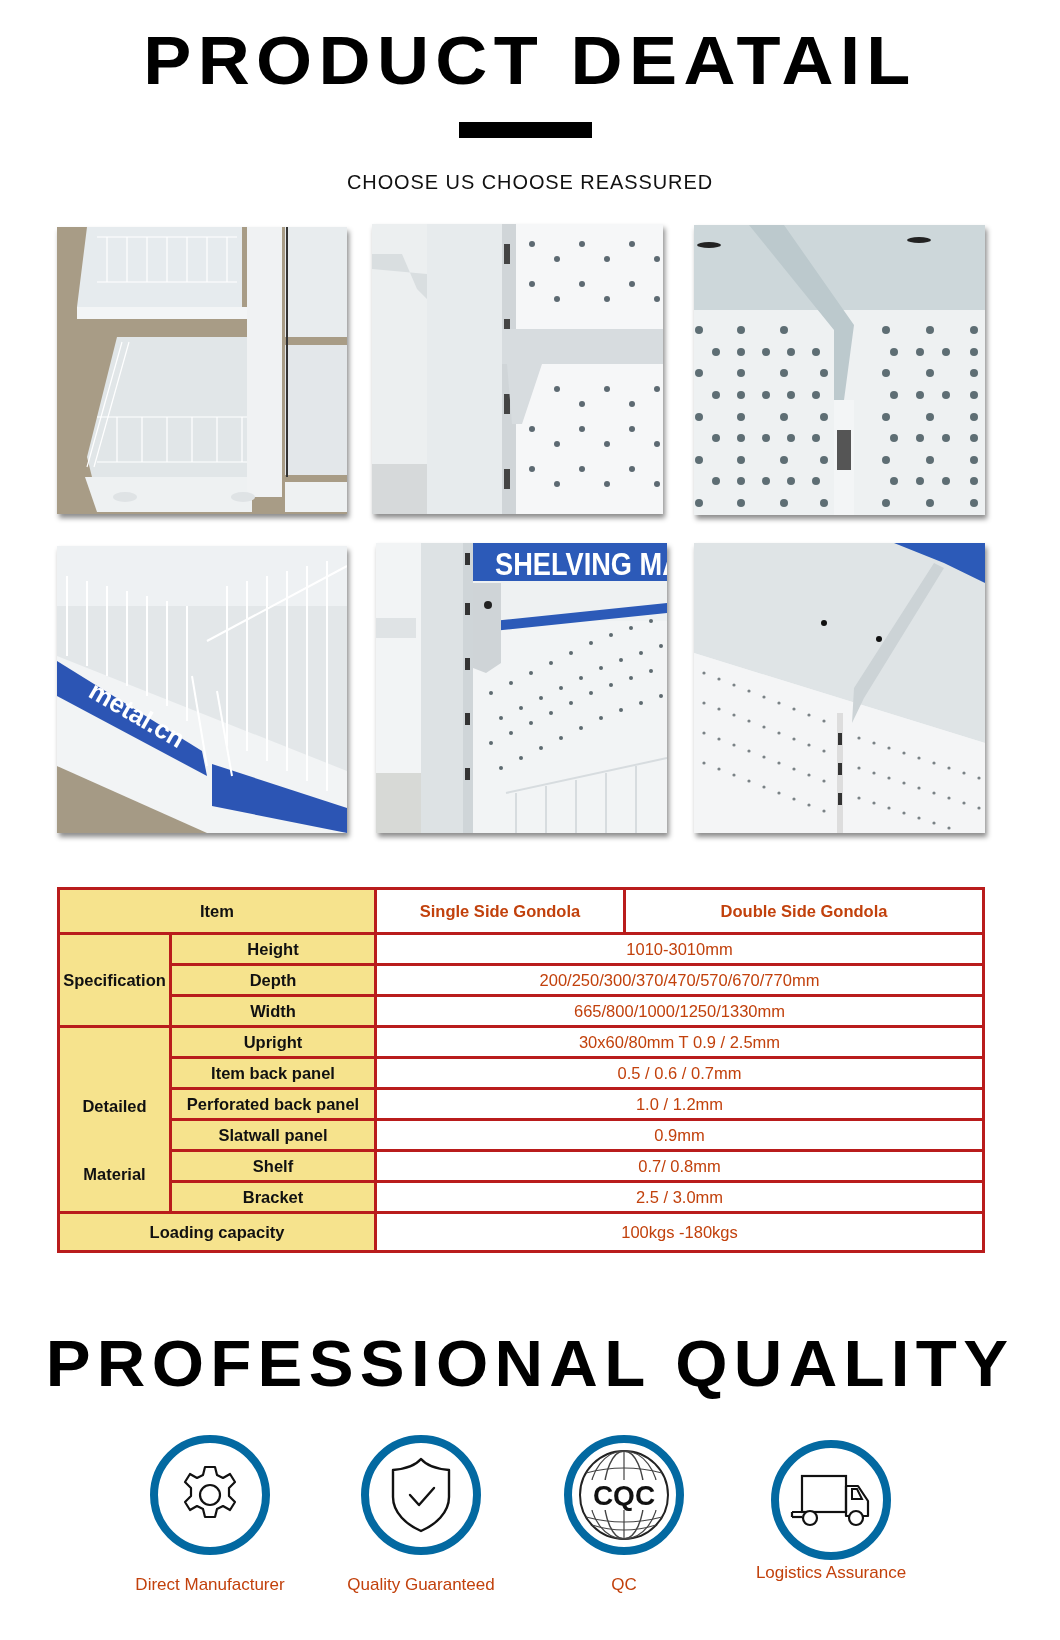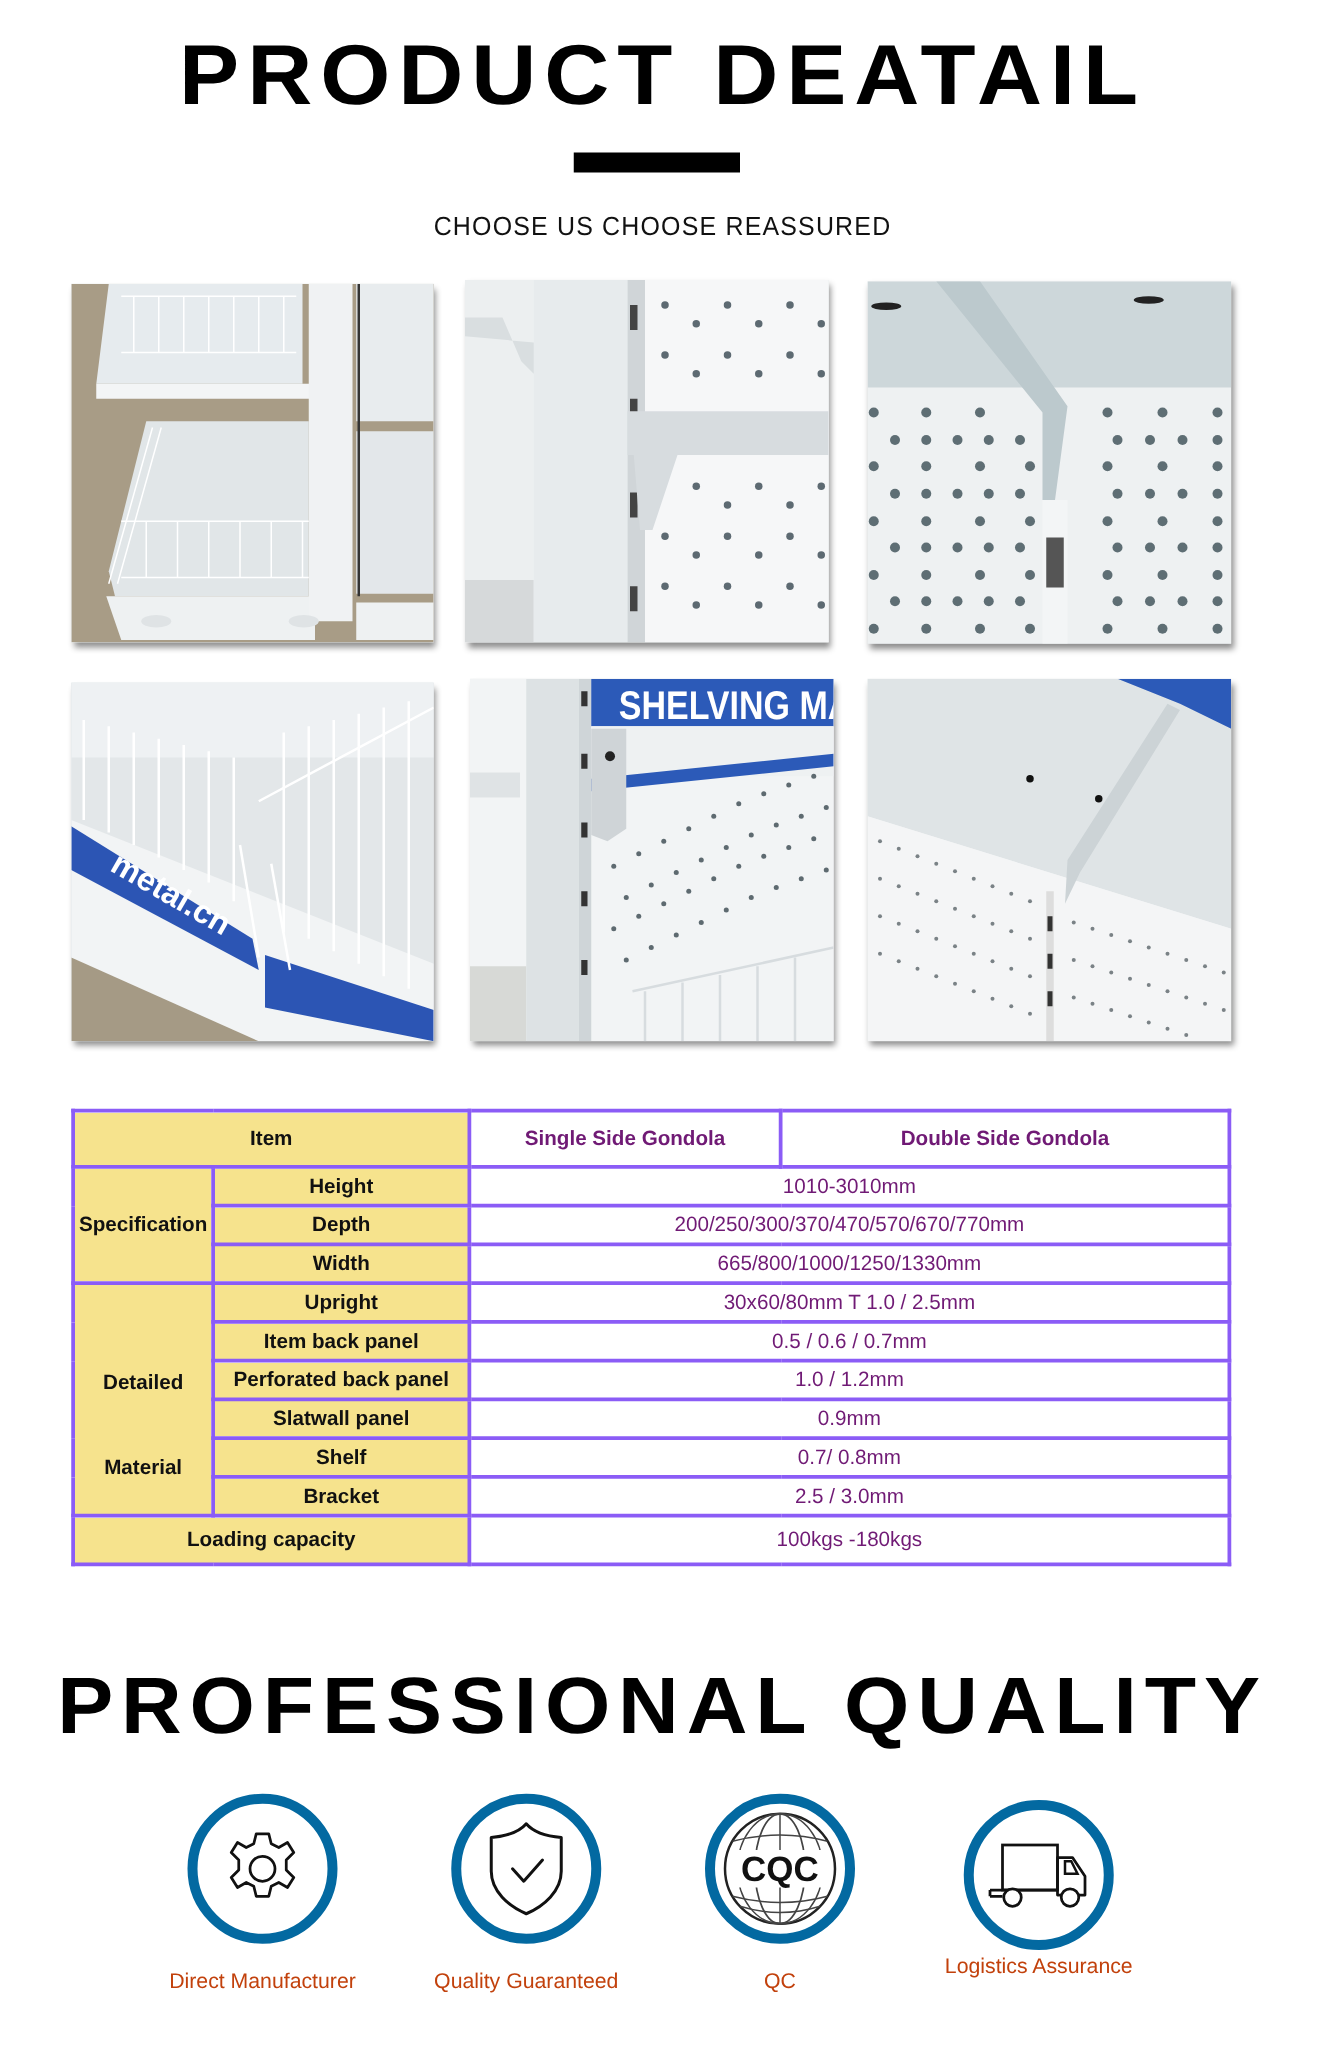--- a/index.html
+++ b/index.html
@@ -8,23 +8,23 @@
 
   .title { left: 0; width: 1060px; text-align: center; font-weight: bold; font-family: "Liberation Sans", sans-serif; color: #000; letter-spacing: 6px; white-space: nowrap; }
   .title-1 { top: 20px; font-size: 68px; line-height: 80px; transform: scaleX(1.06); }
   .divider { left: 459px; top: 122px; width: 133px; height: 16px; background: #000; }
   .subtitle { top: 170px; left: 0; width: 1060px; text-align: center; font-size: 21px; letter-spacing: 1px; color: #111; transform: scaleX(0.95); }
 
   .photo { box-shadow: 2px 4px 5px rgba(0,0,0,0.45); overflow: hidden; background: #e9edee; }
   .photo svg { display: block; width: 100%; height: 100%; }
 
   table.spec { position: absolute; left: 57px; top: 887px; width: 925px; border-collapse: collapse; table-layout: fixed; font-size: 16.5px; }
-  table.spec td { border: 3px solid #8b5cf6; text-align: center; vertical-align: middle; padding: 0; overflow: hidden; white-space: nowrap; }
+  table.spec td { border: 3px solid #b91c1c; text-align: center; vertical-align: middle; padding: 0; overflow: hidden; white-space: nowrap; }
   table.spec td.y { background: #f6e38d; font-weight: bold; color: #111; }
-  table.spec td.w { background: #ffffff; color: #701a75; }
+  table.spec td.w { background: #ffffff; color: #c2410c; }
   table.spec td.hdr { font-weight: bold; height: 42px; }
   table.spec tr.r td { height: 28px; }
   table.spec tr.last td { height: 36px; }
   .wrap2 { white-space: normal !important; line-height: 28px; margin-top: 40px; }
 
   .title-2 { top: 1326px; font-size: 64px; line-height: 76px; letter-spacing: 6px; transform: scaleX(1.05); }
 
   .feature { width: 220px; text-align: center; }
   .circle { width: 120px; height: 120px; border: 8px solid #0369a1; border-radius: 50%; margin: 0 auto; display: flex; align-items: center; justify-content: center; background: #fff; box-sizing: border-box; }
   .feature-label { margin-top: 20px; font-size: 17px; color: #c2410c; white-space: nowrap; }
@@ -414,21 +414,21 @@
   <tr class="r">
     <td class="y">Width</td>
     <td class="w" colspan="2">665/800/1000/1250/1330mm</td>
   </tr>
   <tr class="r">
     <td class="y" rowspan="6">
       <div class="wrap2">Detailed</div>
       <div class="wrap2">Material</div>
     </td>
     <td class="y">Upright</td>
-    <td class="w" colspan="2">30x60/80mm T 1.0 / 2.5mm</td>
+    <td class="w" colspan="2">30x60/80mm T 0.9 / 2.5mm</td>
   </tr>
   <tr class="r">
     <td class="y">Item back panel</td>
     <td class="w" colspan="2">0.5 / 0.6 / 0.7mm</td>
   </tr>
   <tr class="r">
     <td class="y">Perforated back panel</td>
     <td class="w" colspan="2">1.0 / 1.2mm</td>
   </tr>
   <tr class="r">

